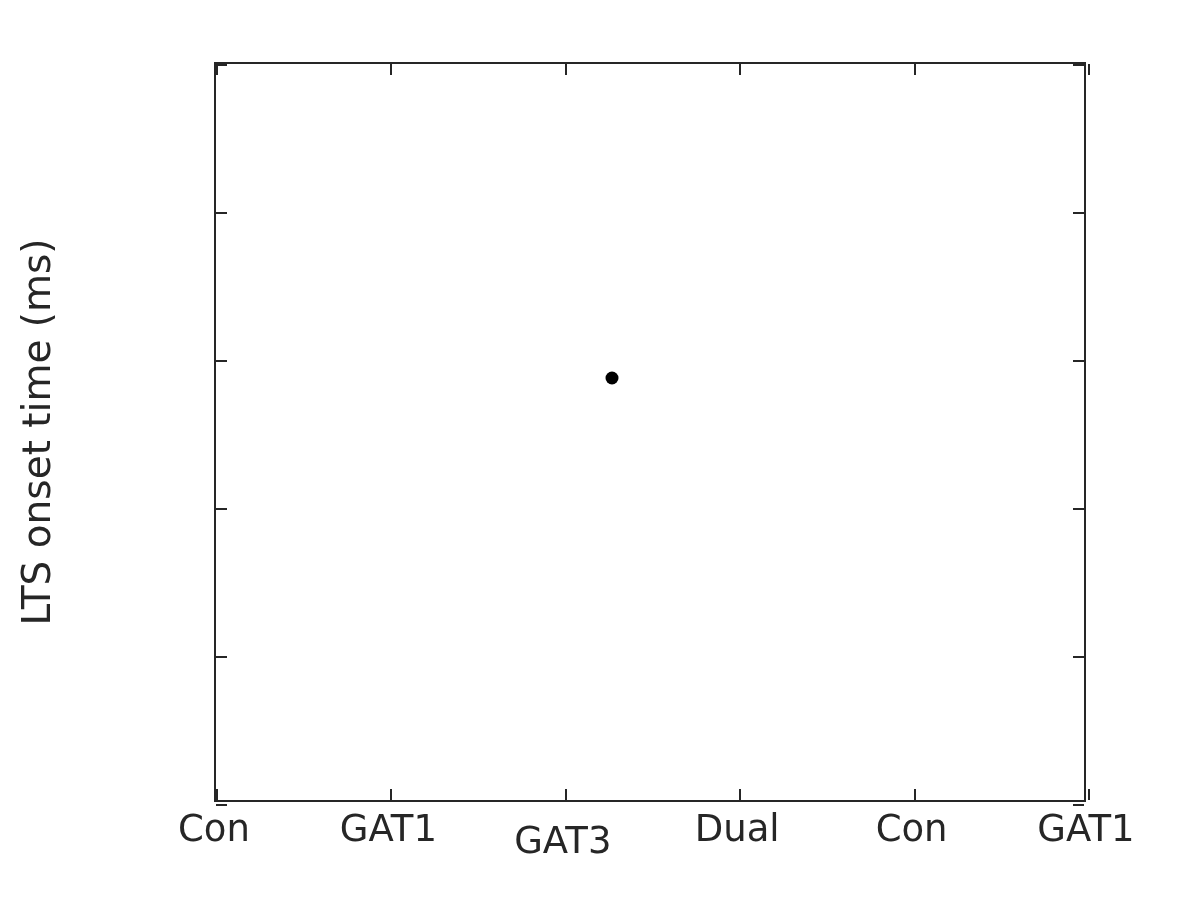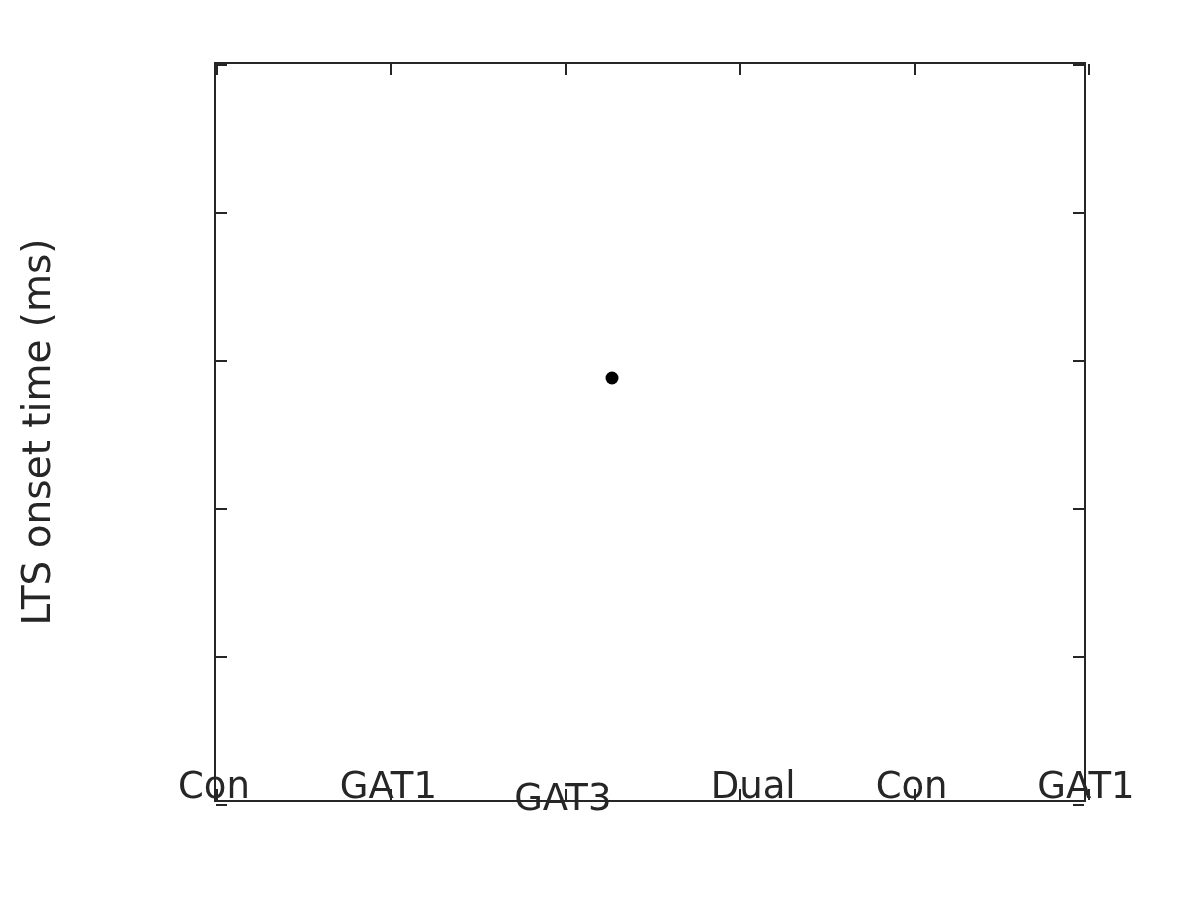--- a/index.html
+++ b/index.html
@@ -64,21 +64,21 @@
     border-left: 2px solid #262626;
   }
   .x-tick-mark.top {
     bottom: auto;
     top: 0;
   }
 
   #x-tick-labels {
     position: absolute;
     left: 0;
-    top: 763px;
+    top: 806px;
     width: 1200px;
     height: 80px;
   }
   #x-tick-labels .xlab {
     position: absolute;
     transform: translateX(-50%);
     white-space: nowrap;
     font-size: 37px;
     line-height: 1;
     color: #262626;
@@ -151,18 +151,18 @@
       </div>
     <div id="points-layer">
         <div class="data-point" style="left: 395.888px; top: 313.76px; width: 13px; height: 13px; background: rgb(0, 0, 0);"></div>
       </div>
   </div>
 
   <div id="x-tick-labels">
       <div class="xlab" style="left: 214px;">Con</div>
       <div class="xlab" style="left: 388.4px;">GAT1</div>
       <div class="xlab" style="left: 562.8px; margin-top: 12px;">GAT3</div>
-      <div class="xlab" style="left: 737.2px; margin-left: 16px;">Dual</div>
+      <div class="xlab" style="left: 737.2px;">Dual</div>
       <div class="xlab" style="left: 911.6px;">Con</div>
       <div class="xlab" style="left: 1086px;">GAT1</div>
     </div>
 
 </div>
 
 </body></html>

